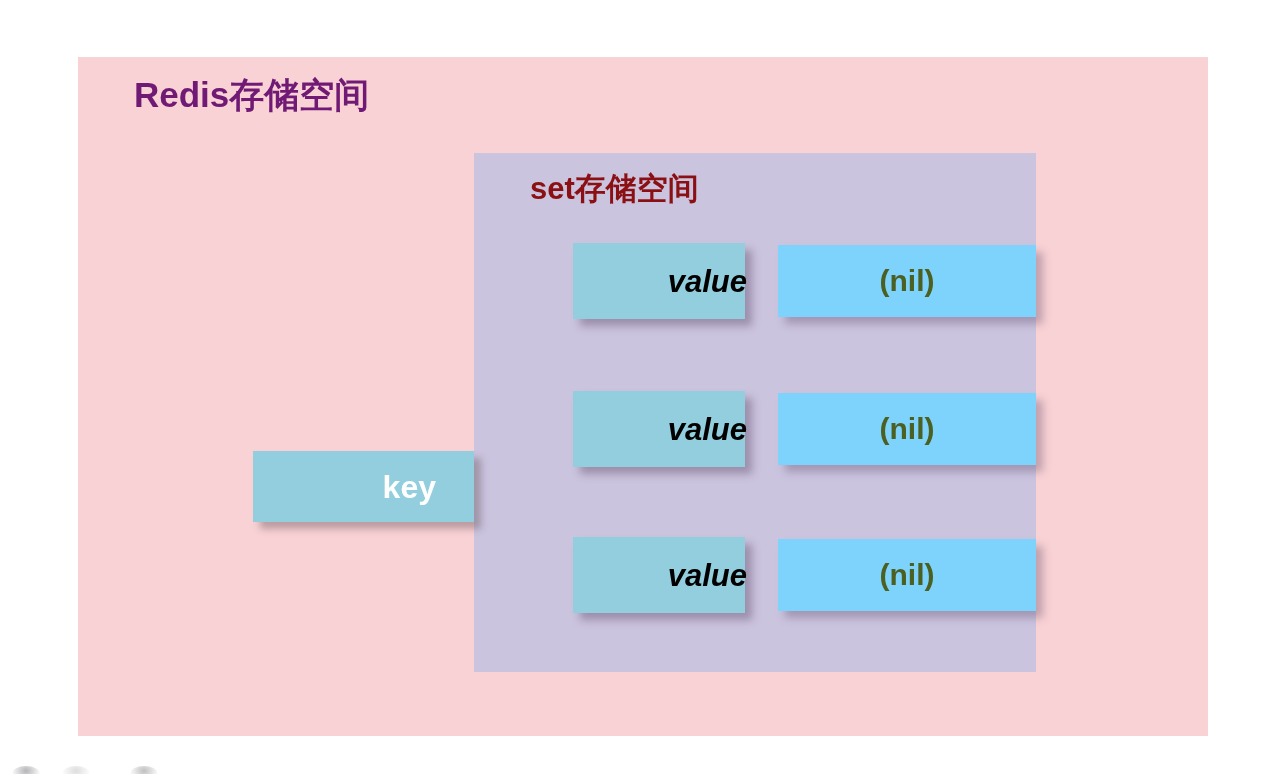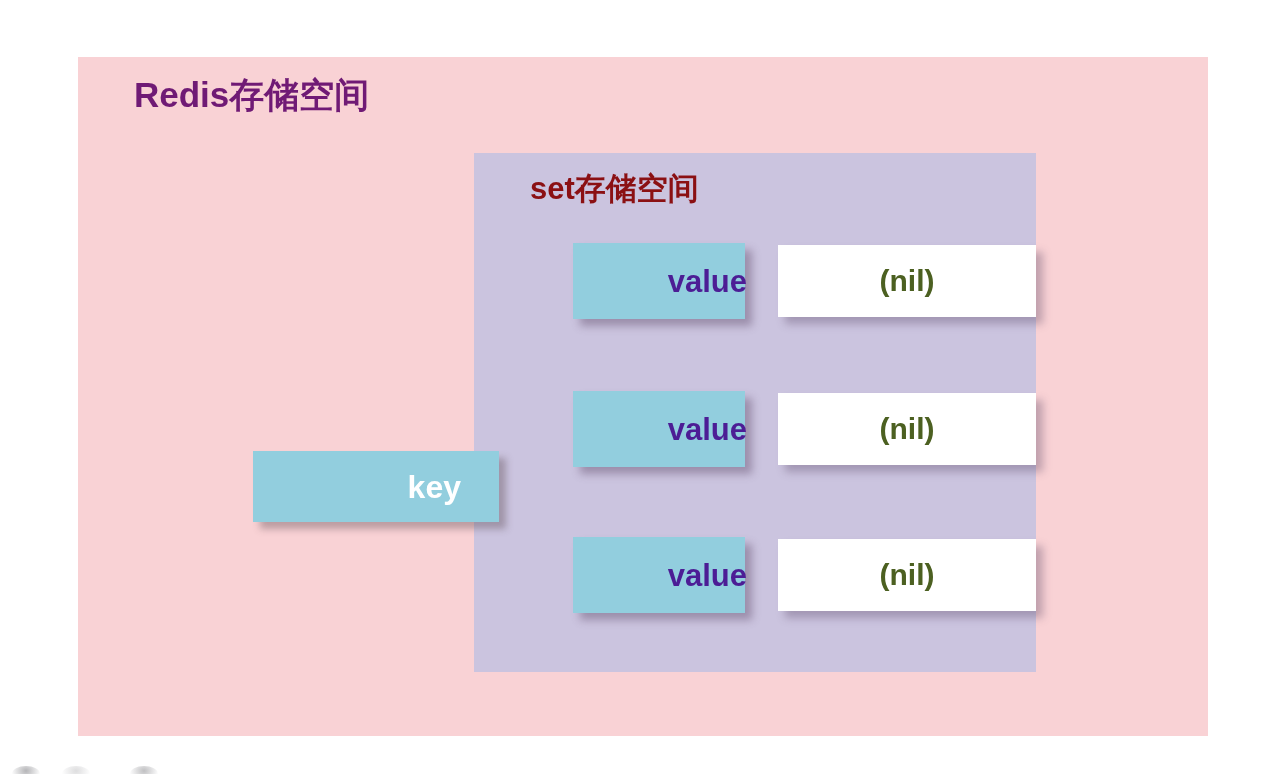--- a/index.html
+++ b/index.html
@@ -66,21 +66,21 @@
     color: #8b1013;
     white-space: nowrap;
     line-height: 1.15;
   }
 
   
   .key-box {
     position: absolute;
     left: 175px;
     top: 394px;
-    width: 246px;
+    width: 221px;
     height: 71px;
     background: #92cede;
     box-shadow: 7px 7px 7px rgba(90, 70, 80, 0.38);
     display: flex;
     align-items: center;
     justify-content: flex-end;
     box-sizing: border-box;
     padding-right: 38px;
   }
   .key-label {
@@ -98,34 +98,35 @@
     background: #92cede;
     box-shadow: 7px 7px 8px rgba(90, 70, 100, 0.42);
     display: flex;
     align-items: center;
     justify-content: flex-end;
     box-sizing: border-box;
     padding-right: 0px;
     overflow: visible;
   }
   .value-label {
-    color: #4c1d95;
+    color: #000000;
     font-size: 31px;
     font-weight: bold;
     line-height: 1;
     white-space: nowrap;
     transform: translateX(2px);
+    font-style: italic;
   }
 
   
   .nil-box {
     position: absolute;
     width: 258px;
     height: 72px;
-    background: #ffffff;
+    background: #7dd3fc;
     box-shadow: 7px 7px 8px rgba(90, 70, 100, 0.35);
     display: flex;
     align-items: center;
     justify-content: center;
     box-sizing: border-box;
   }
   .nil-label {
     color: #4c6021;
     font-size: 30px;
     font-weight: bold;

